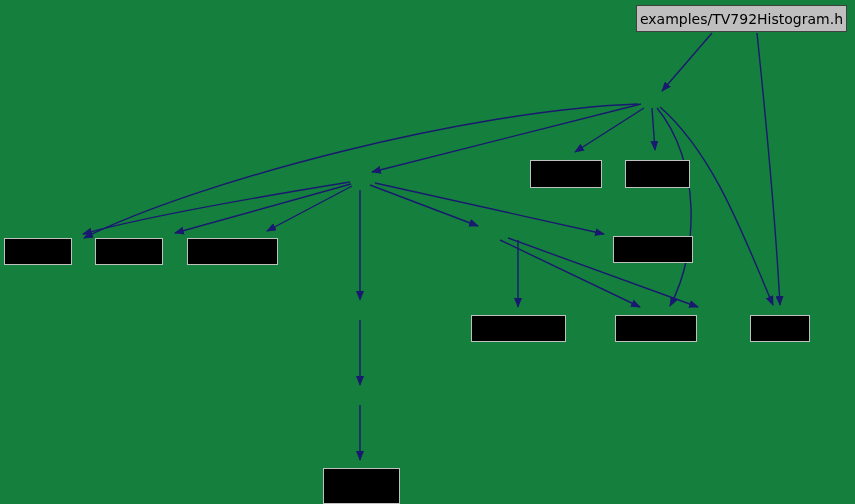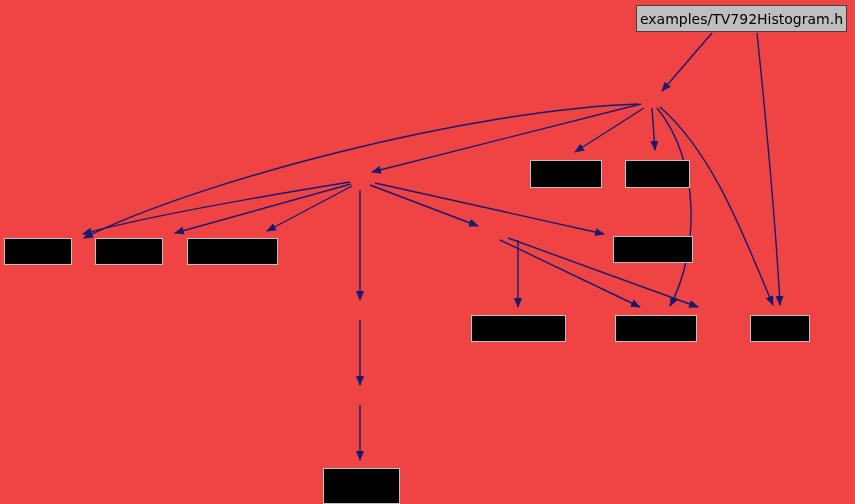--- a/index.html
+++ b/index.html
@@ -1,20 +1,20 @@
 <!DOCTYPE html>
 <html><head>
 <meta charset="utf-8">
 <title>Include dependency graph</title>
 <style>
   html,body{margin:0;padding:0;background:#000;}
   #graph{
     position:relative;
     width:855px;height:504px;
-    background:#ef4444;
+    background:#15803d;
     overflow:hidden;
     font-family:"DejaVu Sans", sans-serif;
   }
   #edges{position:absolute;left:0;top:0;width:855px;height:504px;}
   .node{
     position:absolute;
     box-sizing:border-box;
     background:#000000;
     border:1px solid #c0c0c0;
   }

